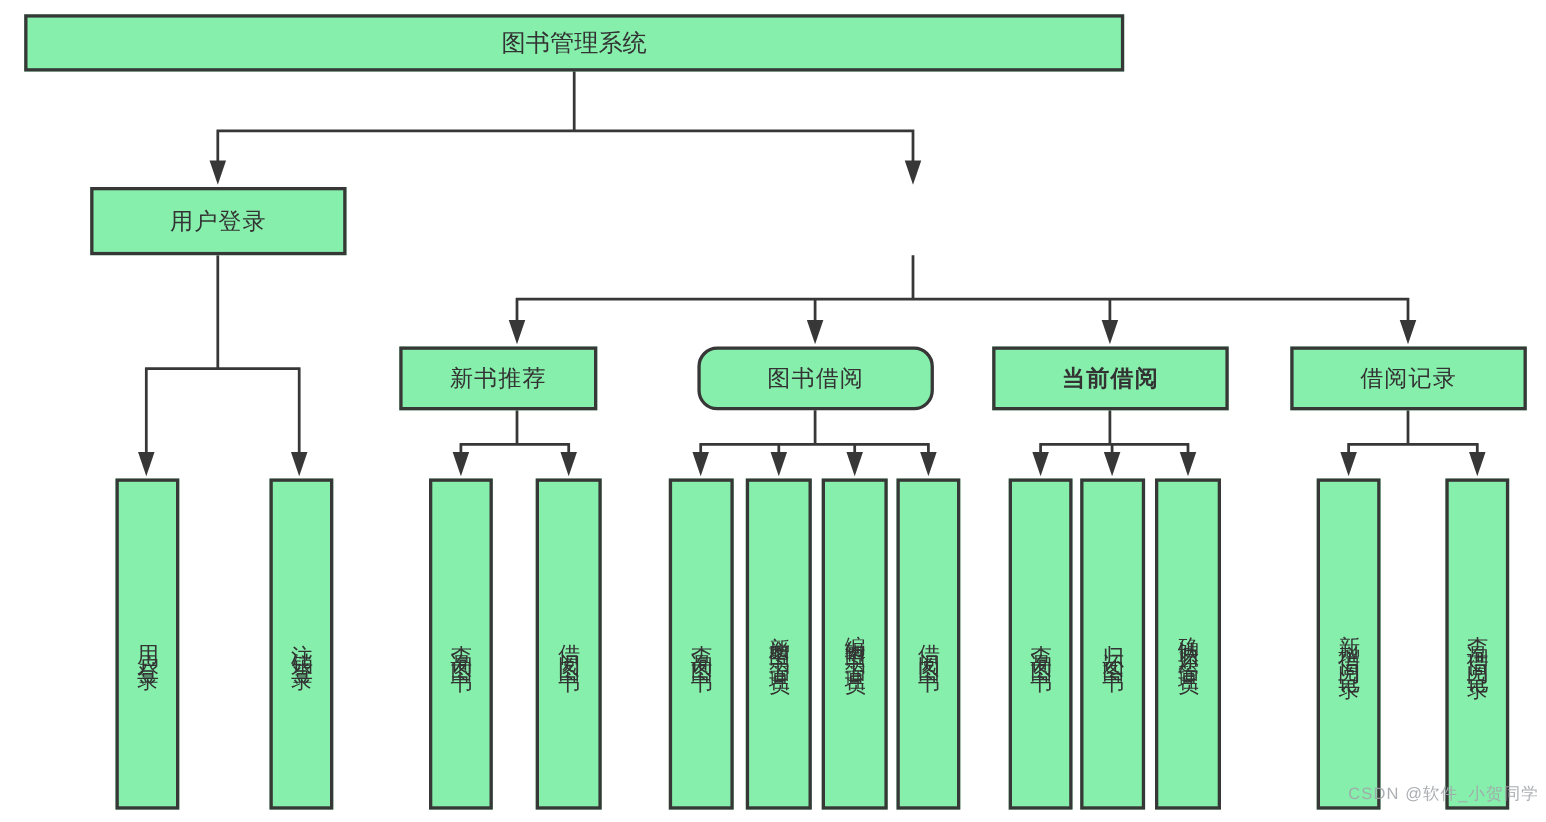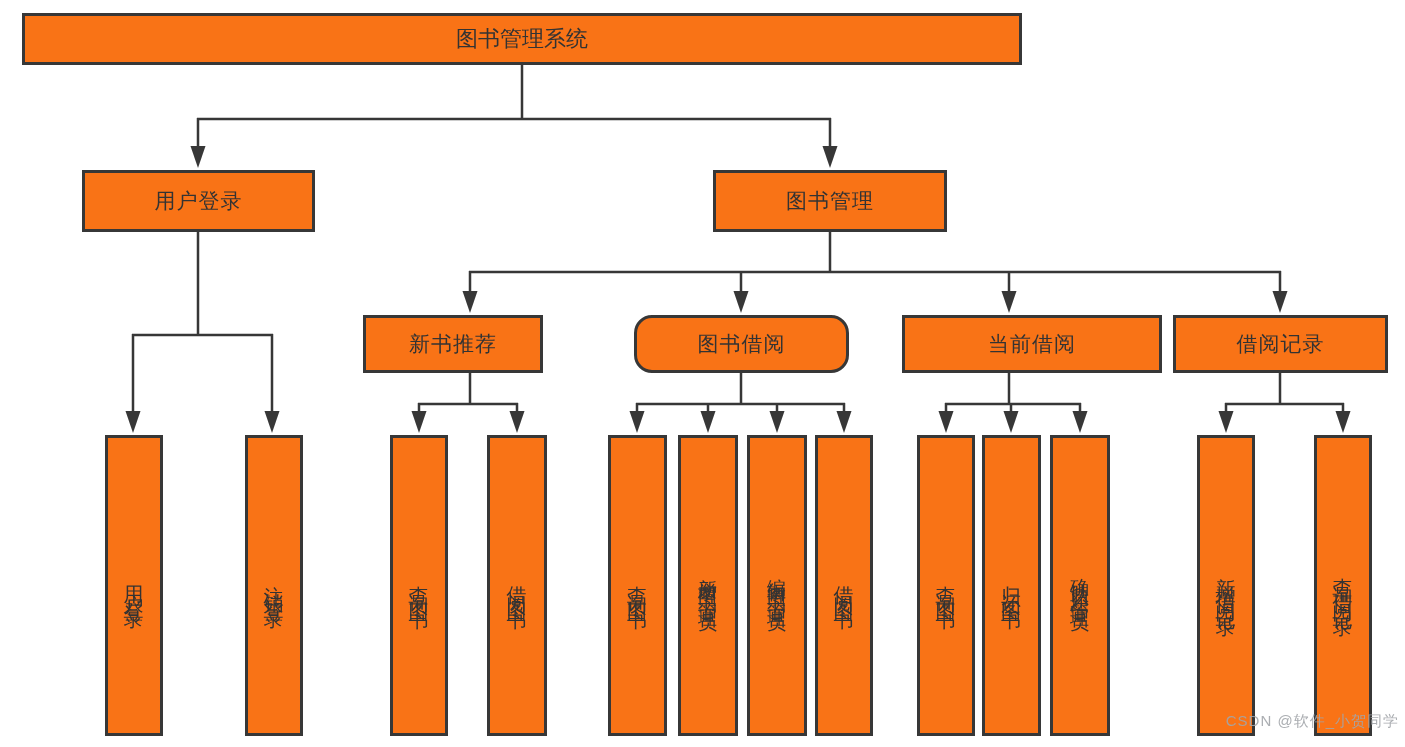--- a/index.html
+++ b/index.html
@@ -2,21 +2,21 @@
 <html><head>
 <meta charset="utf-8">
 <style>
   html,body{margin:0;padding:0;background:#fff;}
   .stage{
     position:relative;width:1405px;height:747px;background:#ffffff;overflow:hidden;
     font-family:"Liberation Sans","DejaVu Sans",sans-serif;
   }
   .node{
     position:absolute;box-sizing:border-box;
-    border:3px solid #373737;background:#f97316;
+    border:3px solid #373737;background:#86efac;
     display:flex;align-items:center;justify-content:center;
     color:#333333;
   }
   .hbox{font-size:21px;letter-spacing:1px;}
   .rootbox{font-size:22px;}
   .leaf{font-size:20px;}
   .vtext{
     writing-mode:vertical-rl;text-orientation:mixed;
     letter-spacing:8px;line-height:1;white-space:nowrap;
   }
@@ -71,31 +71,28 @@
       <polygon points="1335.5,411 1350.5,411 1343,433" fill="#373737"></polygon>
     </svg>
 
   <div class="node rootbox" style="left:22px;top:13px;width:1000px;height:52px;">
     <span>图书管理系统</span>
   </div>
 
   <div class="node hbox" style="left:82px;top:170px;width:233px;height:62px;">
     <span>用户登录</span>
   </div>
-  <div class="node hbox" style="left:713px;top:170px;width:234px;height:62px;">
-    <span>图书管理</span>
-  </div>
 
   <div class="node hbox" style="left:363px;top:315px;width:180px;height:58px;">
     <span>新书推荐</span>
   </div>
   <div class="node hbox" style="left:634px;top:315px;width:215px;height:58px;border-radius:18px;">
     <span>图书借阅</span>
   </div>
-  <div class="node hbox" style="left:902px;top:315px;width:260px;height:58px;">
+  <div class="node hbox" style="left:902px;top:315px;width:215px;height:58px;font-weight:bold;">
     <span>当前借阅</span>
   </div>
   <div class="node hbox" style="left:1173px;top:315px;width:215px;height:58px;">
     <span>借阅记录</span>
   </div>
 
   <div class="node leaf" style="left:105px;top:435px;width:58px;height:301px;">
     <span class="vtext">用户登录</span>
   </div>
   <div class="node leaf" style="left:245px;top:435px;width:58px;height:301px;">

